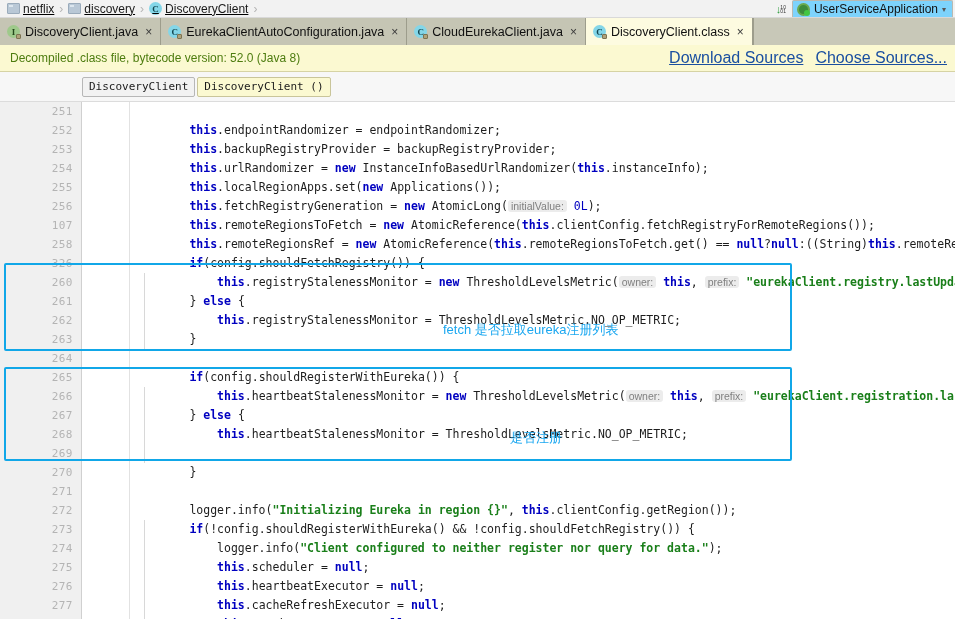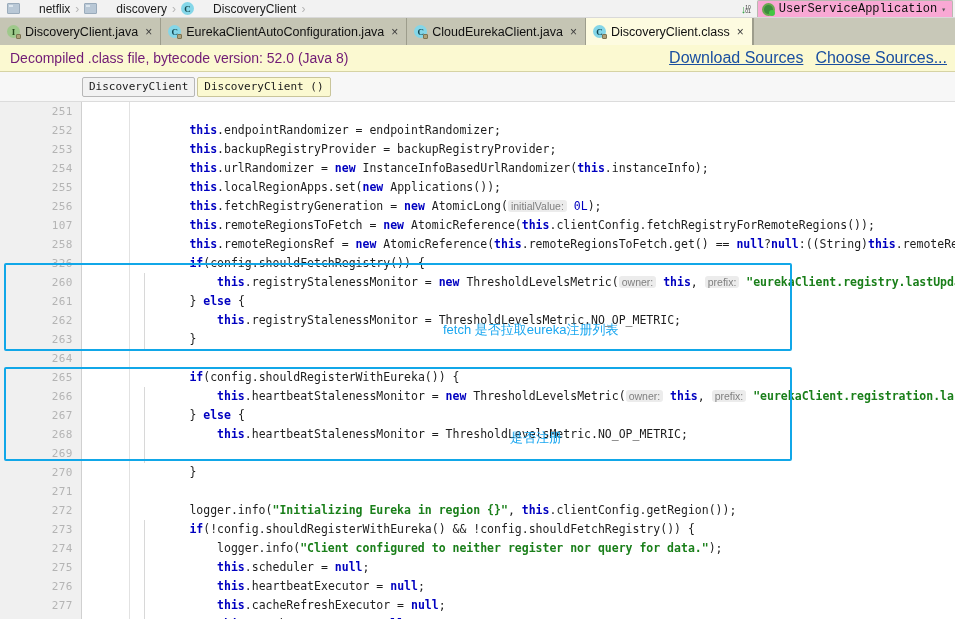--- a/index.html
+++ b/index.html
@@ -15,43 +15,43 @@
 
   
   .topstrip{
     position:absolute;left:0;top:0;width:955px;height:18px;
     background:#f2f2f2;
     border-bottom:1px solid #d9d9d9;
     display:flex;align-items:center;
     box-sizing:border-box;
   }
   .crumbs{display:flex;align-items:center;padding-left:4px;gap:0px;}
-  .crumb{display:flex;align-items:center;gap:19px;padding:0 3px;}
+  .crumb{display:flex;align-items:center;gap:3px;padding:0 3px;text-decoration:underline;}
   .crumb-label{font-size:12px;color:#1a1a1a;line-height:12px;}
   .crumb-sep{color:#b5b5b5;font-size:12px;padding:0 2px;}
   .folder-ico{
     width:11px;height:9px;background:#b9c8d6;border:1px solid #9aabbb;
     border-radius:1px;display:inline-block;position:relative;
   }
   .folder-ico:before{
     content:"";position:absolute;left:1px;top:1px;width:4px;height:2px;background:#dce6ee;
   }
   .class-ico{
     width:13px;height:13px;border-radius:50%;
     background:#84d6e8;color:#12464f;font-size:9px;font-weight:bold;
     display:inline-flex;align-items:center;justify-content:center;
     font-family:"Liberation Serif", serif;
   }
   .topstrip-right{margin-left:auto;display:flex;align-items:center;height:18px;padding-right:2px;}
   .dl-ico{display:flex;align-items:center;color:#2e9e3e;font-size:11px;margin-right:6px;}
   .bits{font-size:5px;line-height:4px;color:#333;margin-left:-1px;}
   .runcfg{
     display:flex;align-items:center;gap:4px;height:17px;
-    background:#f9a8d4;border:1px solid #b9b9b1;border-bottom:none;
-    border-radius:2px 2px 0 0;padding:0 6px 0 4px;box-sizing:border-box;font-family:Liberation Mono, monospace;
+    background:#7dd3fc;border:1px solid #b9b9b1;border-bottom:none;
+    border-radius:2px 2px 0 0;padding:0 6px 0 4px;box-sizing:border-box;
   }
   .runcfg-ico{
     width:13px;height:13px;border-radius:50%;
     background:#3c8c3c;position:relative;display:inline-block;
     border:2px solid #6aa84f;box-sizing:border-box;
   }
   .runcfg-ico:after{
     content:"";position:absolute;right:-2px;bottom:-2px;width:6px;height:6px;
     border-radius:50%;background:#43c643;
   }
@@ -93,21 +93,21 @@
   .tab-filler{flex:1 1 auto;background:#c8c8b8;border-left:1px solid #9d9d8c;}
 
   
   .banner{
     position:absolute;left:0;top:45px;width:955px;height:27px;
     background:#fbf9d1;
     border-bottom:1px solid #d6d3a4;
     display:flex;align-items:center;
     box-sizing:border-box;padding:0 8px 0 10px;
   }
-  .banner-text{font-size:14px;color:#701a75;}
+  .banner-text{font-size:12px;color:#4d7c0f;}
   .banner-links{margin-left:auto;display:flex;gap:12px;}
   .banner-link{
     font-size:16px;color:#1a4fa0;text-decoration:underline;cursor:pointer;
   }
 
   
   .bcbar{
     position:absolute;left:0;top:72px;width:955px;height:30px;
     background:#f7f7f7;border-bottom:1px solid #dcdcdc;
     display:flex;align-items:center;box-sizing:border-box;

